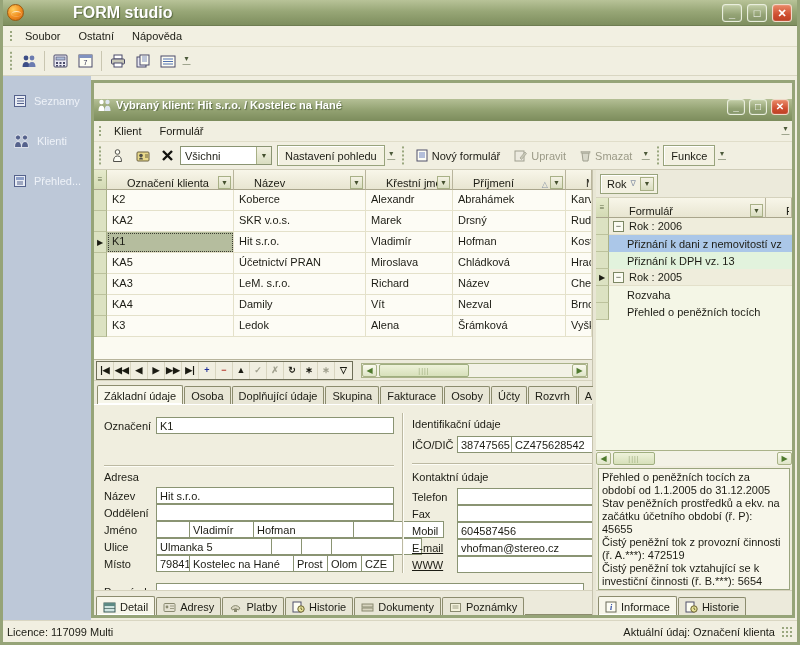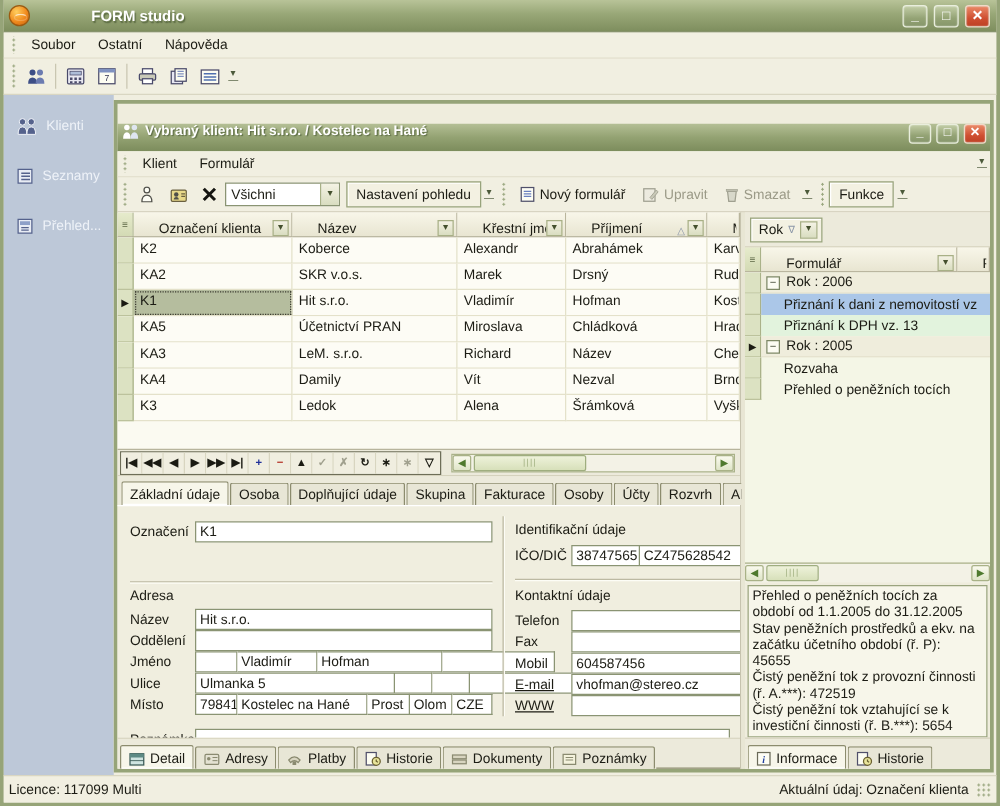--- a/index.html
+++ b/index.html
@@ -5,21 +5,21 @@
   * { margin:0; padding:0; box-sizing:border-box; }
   html,body { width:800px; height:645px; overflow:hidden; }
   body { font-family:"Liberation Sans", sans-serif; font-size:11px; color:#1c1c14; background:#eceadb; }
 
   
   .window { position:absolute; inset:0; display:flex; flex-direction:column;
             border:3px solid var(--border_olive); border-top:none; background:#f0eee0; }
   .titlebar { height:26px; flex:0 0 26px; display:flex; align-items:center; gap:5px; padding:0 5px 0 4px;
               background:linear-gradient(180deg,#b8c398 0%, #98a777 45%, #7e8e5e 100%);
               border-bottom:1px solid #6f7d52; }
-  .titlebar .title { color:#fff; font-weight:bold; font-size:12px; text-shadow:1px 1px 1px #5a6a42; flex:1;padding-left:44px; }
+  .titlebar .title { color:#fff; font-weight:bold; font-size:16px; text-shadow:1px 1px 1px #5a6a42; flex:1;padding-left:44px; }
   .winbtn { width:20px; height:18px; border-radius:3px; border:1px solid #e9eedd;
             background:linear-gradient(180deg,#c2cda6,#94a375 60%,#86966a);
             color:#fff; font-size:11px; line-height:16px; text-align:center; font-weight:bold;
             box-shadow:inset 0 0 1px #fff; }
   .winbtn.close { background:linear-gradient(180deg,#ea8a68,#cf4f31 60%,#bd4024); border-color:#f0d9c8; }
   .logo { width:17px; height:17px; border-radius:50%;
           background:radial-gradient(circle at 35% 30%, #ffcf5e, #f08a1d 55%, #c75f10);
           border:1px solid #9c5a10; position:relative; }
   .logo:after { content:""; position:absolute; left:3px; top:6px; width:9px; height:4px;
                 border-radius:50%; border:1px solid #fff3; border-top-color:#ffffffaa; }
@@ -258,37 +258,37 @@
         <span>▾</span>
         <span>—</span>
       </span>
   </div>
 
   <div class="workspace">
 
     <div class="sidebar">
       <div class="side-item">
         <span class="ic">
+          <svg width="14" height="14">
+              <rect x="1.5" y="1.5" width="11" height="11" fill="#e8ecf4" stroke="#55628c"></rect>
+              <path d="M4 4.5h7 M4 7h7 M4 9.5h7" stroke="#55628c" stroke-width="1.2"></path>
+            </svg>
+        </span>
+        <span>Seznamy</span>
+      </div>
+      <div class="side-item">
+        <span class="ic">
           <svg width="17" height="14">
               <circle cx="5" cy="3.5" r="2.6" fill="#55628c" stroke="#f0f3f8" stroke-width="0.8"></circle>
               <path d="M1.5 13.5 Q1.5 7.5 5 7.5 Q8.5 7.5 8.5 13.5 Z" fill="#55628c" stroke="#f0f3f8" stroke-width="0.8"></path>
               <circle cx="12" cy="3.5" r="2.6" fill="#55628c" stroke="#f0f3f8" stroke-width="0.8"></circle>
               <path d="M8.5 13.5 Q8.5 7.5 12 7.5 Q15.5 7.5 15.5 13.5 Z" fill="#55628c" stroke="#f0f3f8" stroke-width="0.8"></path>
             </svg>
         </span>
         <span>Klienti</span>
-      </div>
-      <div class="side-item">
-        <span class="ic">
-          <svg width="14" height="14">
-              <rect x="1.5" y="1.5" width="11" height="11" fill="#e8ecf4" stroke="#55628c"></rect>
-              <path d="M4 4.5h7 M4 7h7 M4 9.5h7" stroke="#55628c" stroke-width="1.2"></path>
-            </svg>
-        </span>
-        <span>Seznamy</span>
       </div>
       <div class="side-item">
         <span class="ic">
           <svg width="14" height="14">
               <rect x="1.5" y="1.5" width="11" height="11" fill="#e8ecf4" stroke="#55628c"></rect>
               <rect x="3" y="3" width="8" height="3" fill="#8ea0c8"></rect>
               <path d="M4 8h6 M4 10h6" stroke="#55628c" stroke-width="1"></path>
             </svg>
         </span>
         <span>Přehled...</span>
@@ -551,21 +551,21 @@
               <span class="fl-label" style="top:119px">Jméno</span>
               <div class="frow" style="left:62px; top:116px;">
                 <span class="inp" style="width:34px"></span>
                 <span class="inp" style="width:64px">Vladimír</span>
                 <span class="inp" style="width:100px">Hofman</span>
                 <span class="inp" style="width:90px"></span>
               </div>
 
               <span class="fl-label" style="top:136px">Ulice</span>
               <div class="frow" style="left:62px; top:133px;">
-                <span class="inp" style="width:160px">Ulmanka 5</span>
+                <span class="inp" style="width:116px">Ulmanka 5</span>
                 <span class="inp" style="width:30px"></span>
                 <span class="inp" style="width:30px"></span>
                 <span class="inp" style="width:90px"></span>
               </div>
 
               <span class="fl-label" style="top:153px">Místo</span>
               <div class="frow" style="left:62px; top:150px;">
                 <span class="inp" style="width:34px">79841</span>
                 <span class="inp" style="width:104px">Kostelec na Hané</span>
                 <span class="inp" style="width:34px">Prost</span>

